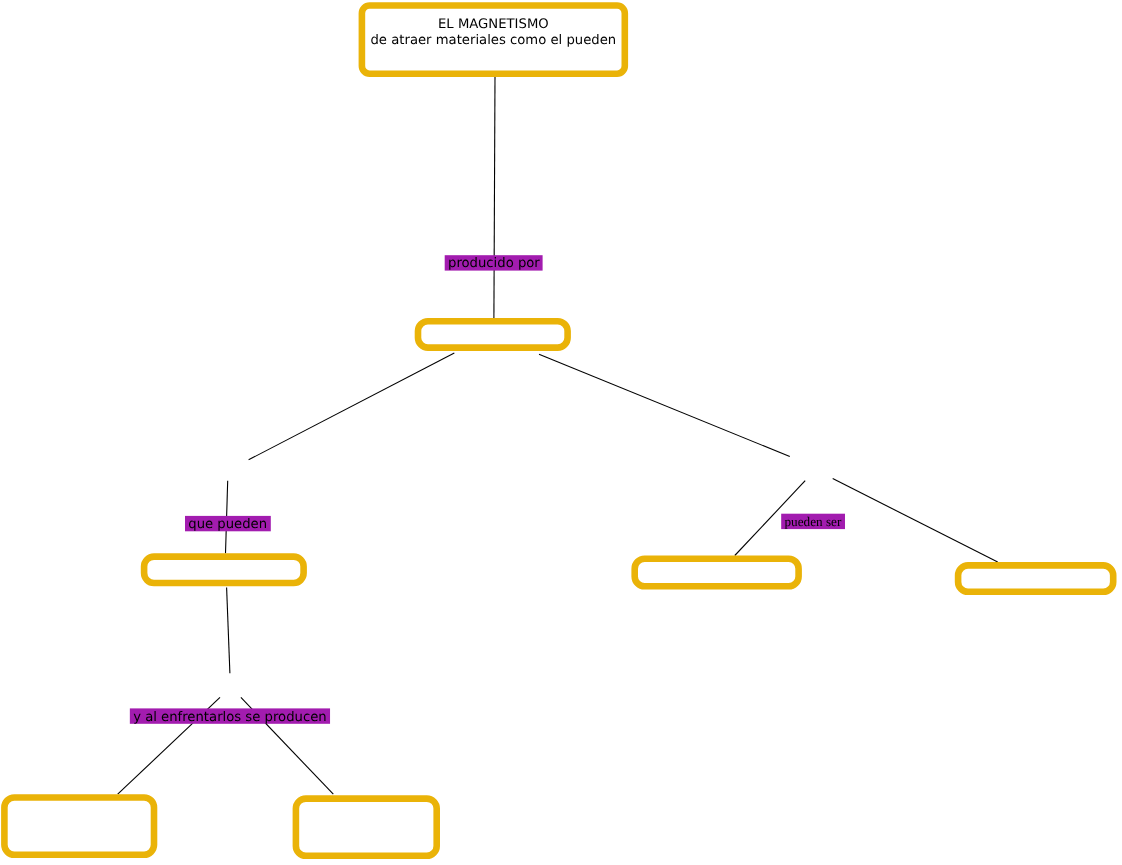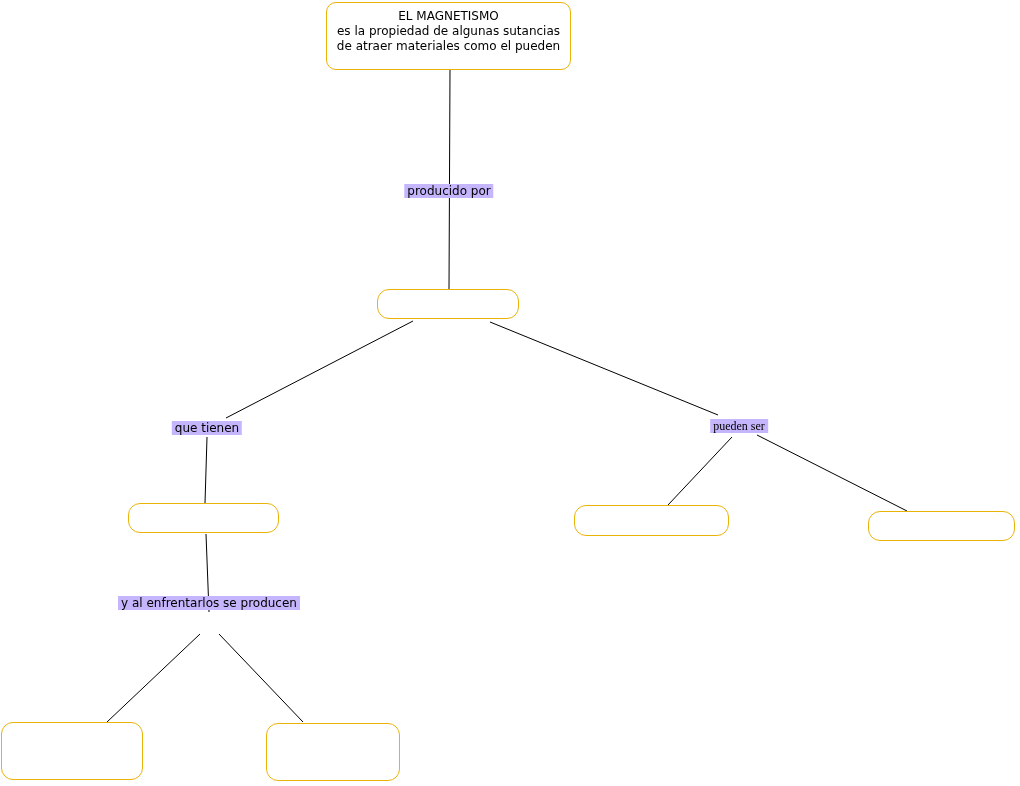--- a/index.html
+++ b/index.html
@@ -14,43 +14,44 @@
     overflow: hidden;
   }
   #connectors {
     position: absolute;
     left: 0; top: 0;
     width: 1020px; height: 786px;
   }
   #connectors line { stroke: #000000; stroke-width: 1; }
   .node {
     position: absolute;
-    border: 1px solid #eab308;
+    border: 6px solid #eab308;
     border-radius: 12px;
     background: #ffffff;
   }
   .node.root {
     border-radius: 10px;
     display: flex;
     flex-direction: column;
     align-items: center;
     justify-content: flex-start;
     padding-top: 6px;
     text-align: center;
     font-size: 12px;
     line-height: 15px;
   }
   .link-label {
     position: absolute;
     transform: translateX(-50%);
-    background: #c4b5fd;
+    background: #a21caf;
     padding: 0 3px;
     font-size: 12px;
     line-height: 14px;
     white-space: nowrap;
+    margin-top: 48px;
   }
 </style>
 </head>
 <body>
 
 <div id="canvas">
 
   <svg id="connectors" viewBox="0 0 1020 786" xmlns="http://www.w3.org/2000/svg">
     <line x1="450" y1="69" x2="449" y2="289"></line>
     <line x1="413" y1="321" x2="226" y2="418"></line>
@@ -58,37 +59,36 @@
     <line x1="207" y1="437" x2="205" y2="503"></line>
     <line x1="206" y1="534" x2="209" y2="612"></line>
     <line x1="200" y1="634" x2="107" y2="722"></line>
     <line x1="219" y1="634" x2="303" y2="722"></line>
     <line x1="732" y1="437" x2="668" y2="505"></line>
     <line x1="757" y1="435" x2="907" y2="511"></line>
   </svg>
 
   <div class="node root" style="left:326px; top:2px; width:245px; height:68px;">
     <div>EL MAGNETISMO</div>
-    <div>es la propiedad de algunas sutancias</div>
     <div>de atraer materiales como el pueden</div>
   </div>
 
   <div class="node" style="left:377px; top:289px; width:142px; height:30px;"></div>
 
   <div class="node" style="left:128px; top:503px; width:151px; height:30px;"></div>
 
   <div class="node" style="left:574px; top:505px; width:155px; height:31px;"></div>
 
   <div class="node" style="left:868px; top:511px; width:147px; height:30px;"></div>
 
   <div class="node" style="left:1px; top:722px; width:142px; height:58px;"></div>
 
   <div class="node" style="left:266px; top:723px; width:134px; height:58px;"></div>
 
   <div class="link-label" style="left:449px; top:184px;">producido por</div>
 
-  <div class="link-label" style="left:207px; top:421px;">que tienen</div>
+  <div class="link-label" style="left:207px; top:421px;">que pueden</div>
 
   <div class="link-label" style="left:739px; top:419px;font-family:Liberation Serif, serif;">pueden ser</div>
 
   <div class="link-label" style="left:209px; top:596px;">y al enfrentarlos se producen</div>
 
 </div>
 
 </body></html>

